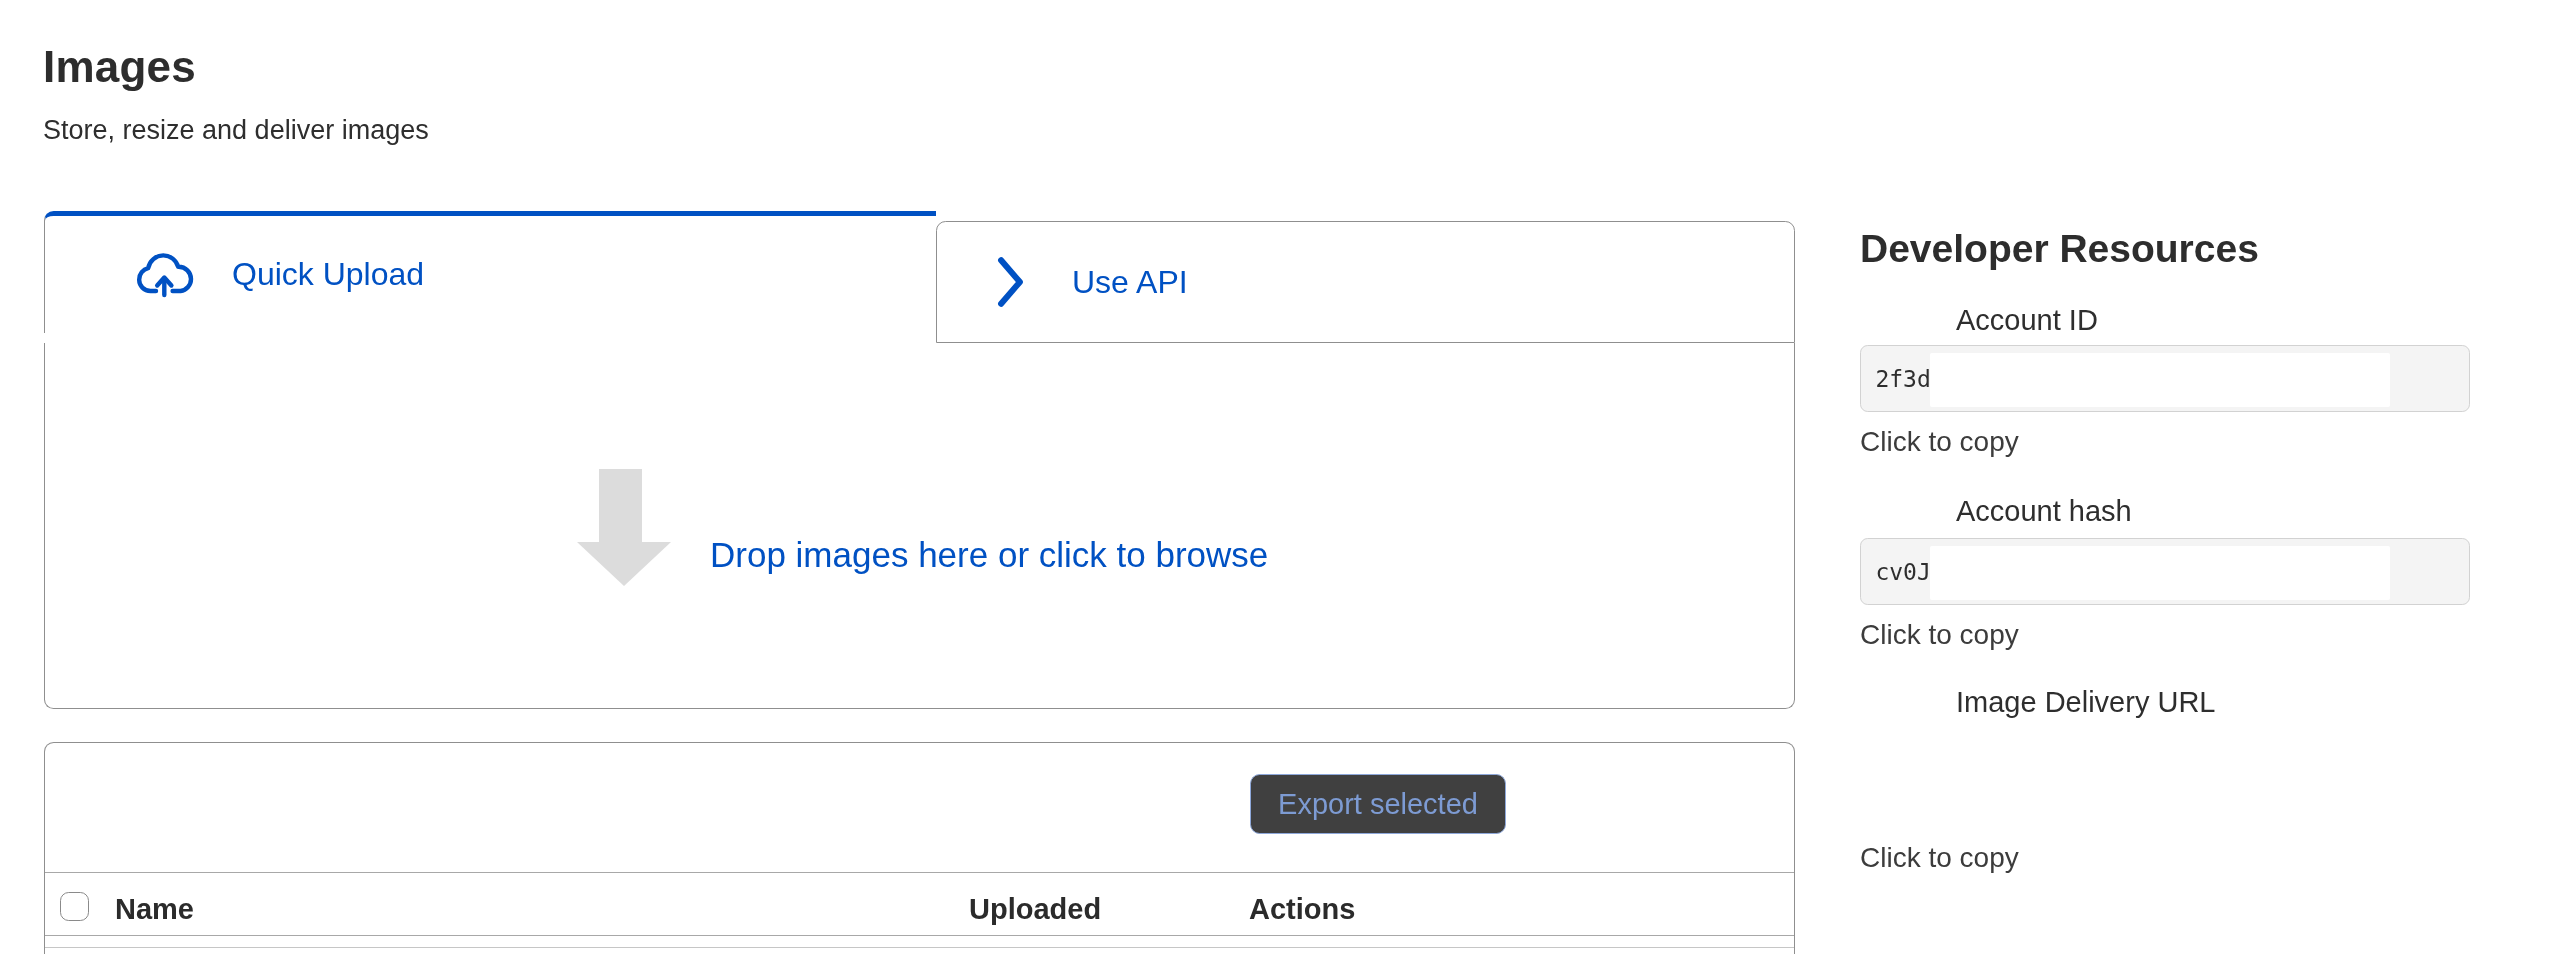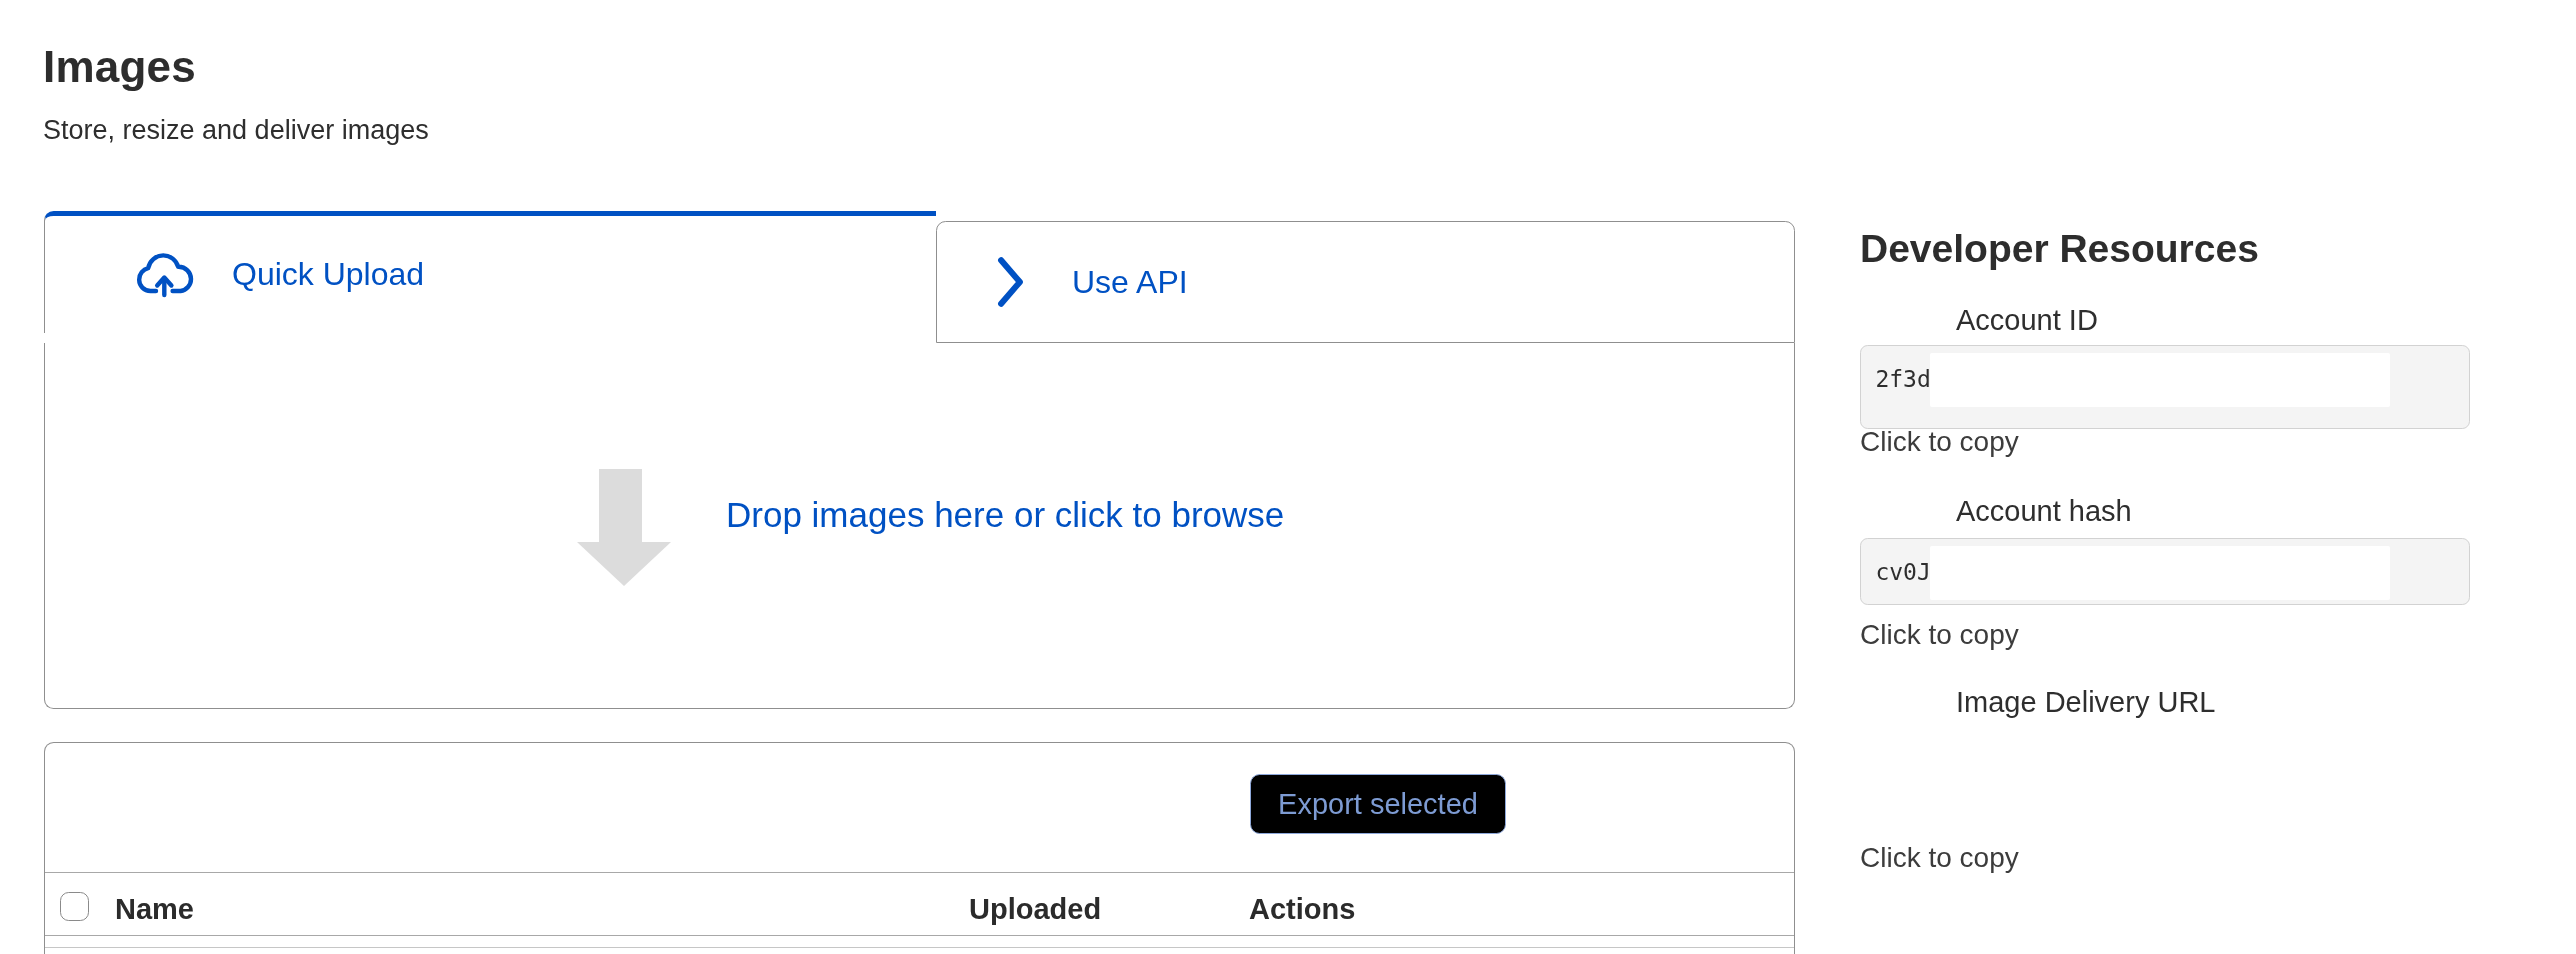--- a/index.html
+++ b/index.html
@@ -18,26 +18,26 @@
   .tab-inactive{left:936px;top:221px;width:859px;height:122px;background:#fff;
     border:1px solid #8f8f8f;border-radius:9.6px 9.6px 0 0;
     box-sizing:border-box;display:flex;align-items:center;padding-left:58px;gap:46px;cursor:pointer;}
   .tab-label{font-size:32px;color:#0051c3;}
   .panel{left:44px;top:343px;width:1751px;height:366px;background:#fff;
     border-left:1px solid #8f8f8f;border-right:1px solid #8f8f8f;border-bottom:1px solid #8f8f8f;
     border-radius:0 0 9.6px 9.6px;box-sizing:border-box;cursor:pointer;}
   .arrow-shaft{left:599px;top:469px;width:43px;height:73px;background:#dcdcdc;}
   .arrow-head{left:577px;top:542px;width:0;height:0;
     border-left:47px solid transparent;border-right:47px solid transparent;border-top:44px solid #dcdcdc;}
-  .drop-label{left:710px;top:495px;font-size:35px;color:#0051c3;margin-left:16px;}
+  .drop-label{left:710px;top:535px;font-size:35px;color:#0051c3;}
 
   
   .table-card{left:44px;top:742px;width:1751px;height:213px;background:#fff;
     border:1px solid #8f8f8f;border-bottom:none;border-radius:9.6px 9.6px 0 0;box-sizing:border-box;}
-  .btn{box-sizing:border-box;background:#000000;border-radius:9.6px;font-size:29px;
+  .btn{box-sizing:border-box;background:#404040;border-radius:9.6px;font-size:29px;
     display:flex;align-items:center;justify-content:center;cursor:default;}
   .btn-export{left:1250px;top:774px;width:256px;height:60px;border:1.9px solid #8ea8da;color:#7d9bd3;}
   .btn-delete{left:1525px;top:774px;width:254px;height:60px;border:1.9px solid #d09186;color:#c47d6e;}
   .hline{height:1px;background:#a8a8a8;}
   .hline-top{left:45px;top:872px;width:1749px;}
   .hline-bottom{left:45px;top:935px;width:1749px;}
   .hline-faint{left:45px;top:947px;width:1749px;background:#c6c6c6;}
   .checkbox{left:60px;top:892px;width:29px;height:29px;box-sizing:border-box;
     border:1.9px solid #8a8a8a;border-radius:8.7px;background:#fff;cursor:pointer;}
   .col-header{top:893px;font-size:29px;font-weight:600;color:#2b2b2b;}
@@ -102,21 +102,21 @@
   <div class="abs checkbox"></div>
   <div class="abs col-header col-name">Name</div>
   <div class="abs col-header col-uploaded">Uploaded</div>
   <div class="abs col-header col-actions">Actions</div>
   <div class="abs hline hline-bottom"></div>
   <div class="abs hline hline-faint"></div>
 
   <div class="abs devres-title">Developer Resources</div>
 
   <div class="abs field-label" style="top:304px;">Account ID</div>
-  <div class="abs copy-input" style="top:345px;height:84px;">
+  <div class="abs copy-input" style="top:345px;height:67px;">
     <span class="mono-value" style="top:20px;">2f3d</span>
     <div class="redact" style="left:69px;top:6.7px;width:460px;height:54px;"></div>
   </div>
   <div class="abs copy-hint" style="top:426px;">Click to copy</div>
 
   <div class="abs field-label" style="top:495px;">Account hash</div>
   <div class="abs copy-input" style="top:538px;height:67px;">
     <span class="mono-value" style="top:20px;">cv0J</span>
     <div class="redact" style="left:69px;top:6.7px;width:460px;height:54px;"></div>
   </div>

